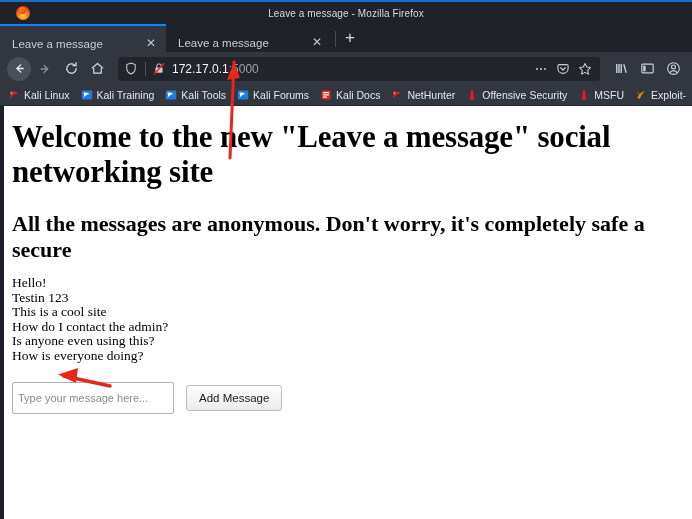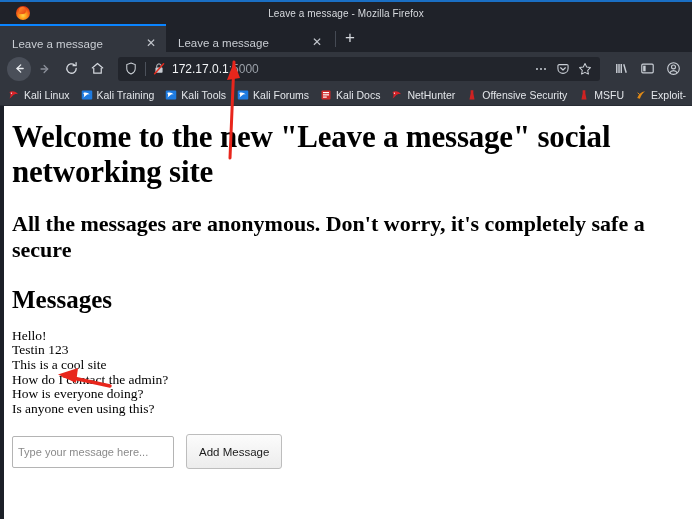--- a/index.html
+++ b/index.html
@@ -256,21 +256,21 @@
     border-radius: 2px;
     background: #fff;
     font-size: 11px;
     padding: 0 5px;
     color: #000;
     font-family: "Liberation Sans", sans-serif;
   }
   .msg-input::placeholder { color: #8a8a8a; }
   .add-btn {
     margin-left: 12px;
-    height: 35px;
+    height: 26px;
     padding: 0 12px;
     box-sizing: border-box;
     border: 1px solid #bdbdbd;
     border-radius: 3px;
     background: linear-gradient(#fcfcfc, #ececec);
     font-size: 11.5px;
     color: #1a1a1a;
     font-family: "Liberation Sans", sans-serif;
   }
   
@@ -501,29 +501,28 @@
       <h1>
         <span>Welcome to the new "Leave a message" social</span>
         <span class="l2">networking site</span>
       </h1>
 
       <h2>
         <span>All the messages are anonymous. Don't worry, it's completely safe a</span>
         <span class="l2">secure</span>
       </h2>
 
-      <h2 class="msgs-head">Messages</h2>
 
       <div class="msg-list">
         <div>Hello!</div>
         <div>Testin 123</div>
         <div>This is a cool site</div>
         <div>How do I contact the admin?</div>
+        <div>Is anyone even using this?</div>
         <div>How is everyone doing?</div>
-        <div>Is anyone even using this?</div>
       </div>
 
       <div class="form-row">
         <input class="msg-input" type="text" placeholder="Type your message here..." style="">
         <button class="add-btn">Add Message</button>
       </div>
 
     </div>
   </div>
 

